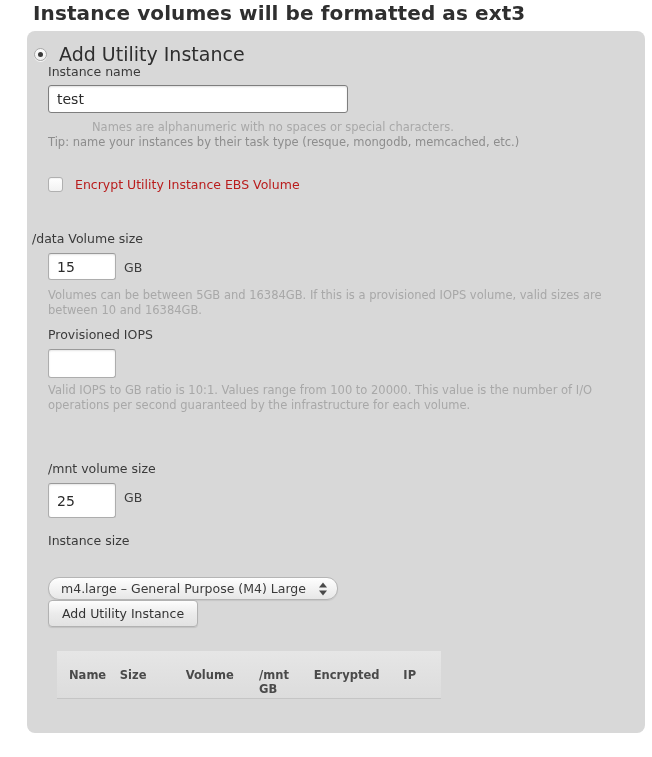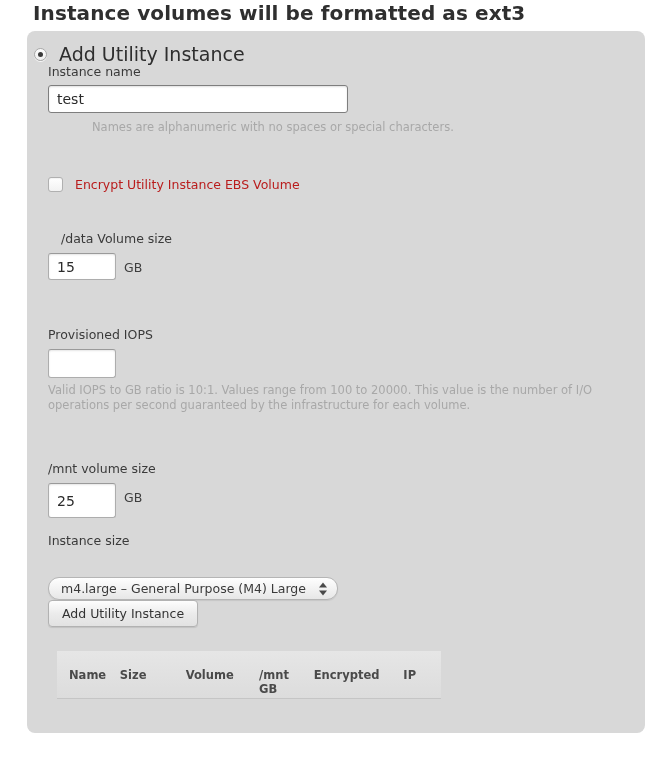--- a/index.html
+++ b/index.html
@@ -291,29 +291,31 @@
   <div class="panel">
 
     <div class="section-head">
       <span class="radio"></span>
       <span class="section-title">Add Utility Instance</span>
     </div>
 
     <div class="field-label" style="left:21px; top:33px;">Instance name</div>
     <input class="text-input input-name focused" type="text" value="test" style="">
     <div class="help" style="left:21px; top:89px;margin-left:44px;">Names are alphanumeric with no spaces or special characters.</div>
+    <div class="help dark" style="left:21px; top:104px;">Tip: name your instances by their task type (resque, mongodb, memcached, etc.)</div>
 
     <div class="check-row">
       <span class="checkbox"></span>
       <span class="check-label">Encrypt Utility Instance EBS Volume</span>
     </div>
 
-    <div class="field-label" style="left:34px; top:200px;">/data Volume size</div>
+    <div class="field-label" style="left:5px; top:200px;">/data Volume size</div>
     <input class="text-input input-data-size" type="text" value="15" style="">
     <div class="unit" style="left:97px; top:229px;">GB</div>
+    <div class="help wide" style="left:21px; top:257px;">Volumes can be between 5GB and 16384GB. If this is a provisioned IOPS volume, valid sizes are between 10 and 16384GB.</div>
 
     <div class="field-label" style="left:21px; top:296px;">Provisioned IOPS</div>
     <input class="text-input input-iops" type="text" value="" style="">
     <div class="help wide" style="left:21px; top:352px;">Valid IOPS to GB ratio is 10:1. Values range from 100 to 20000. This value is the number of I/O operations per second guaranteed by the infrastructure for each volume.</div>
 
     <div class="field-label" style="left:21px; top:430px;">/mnt volume size</div>
     <input class="text-input input-mnt-size" type="text" value="25" style="">
     <div class="unit" style="left:97px; top:459px;">GB</div>
 
     <div class="field-label" style="left:21px; top:502px;">Instance size</div>

